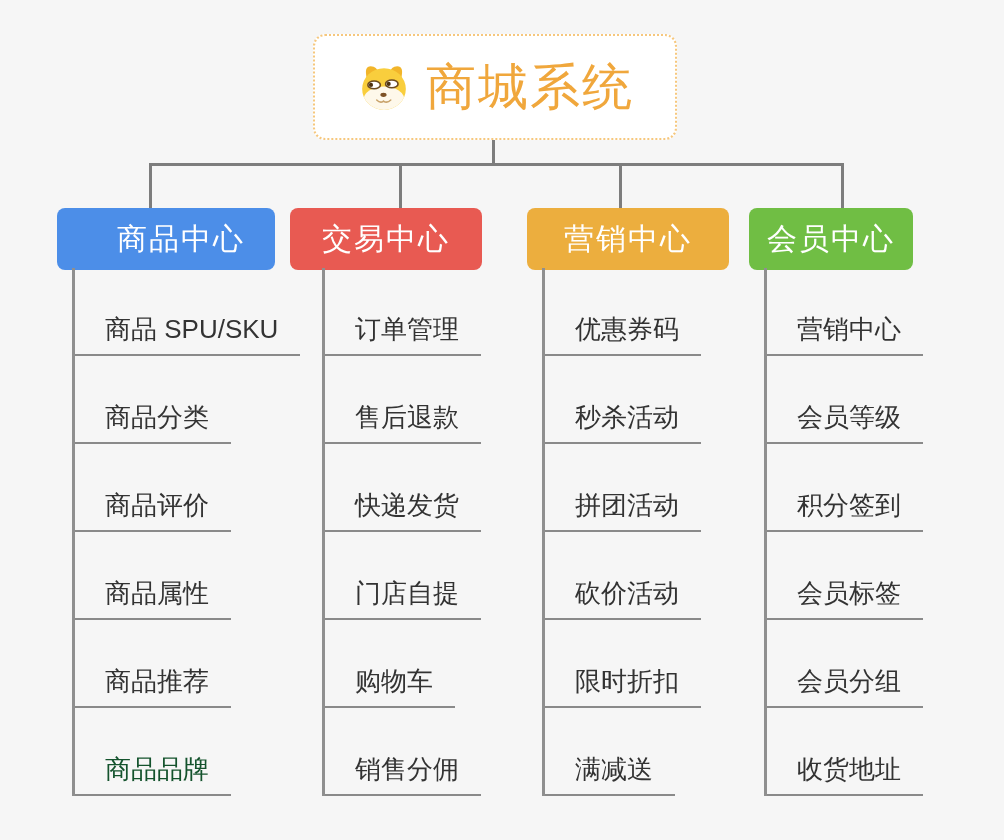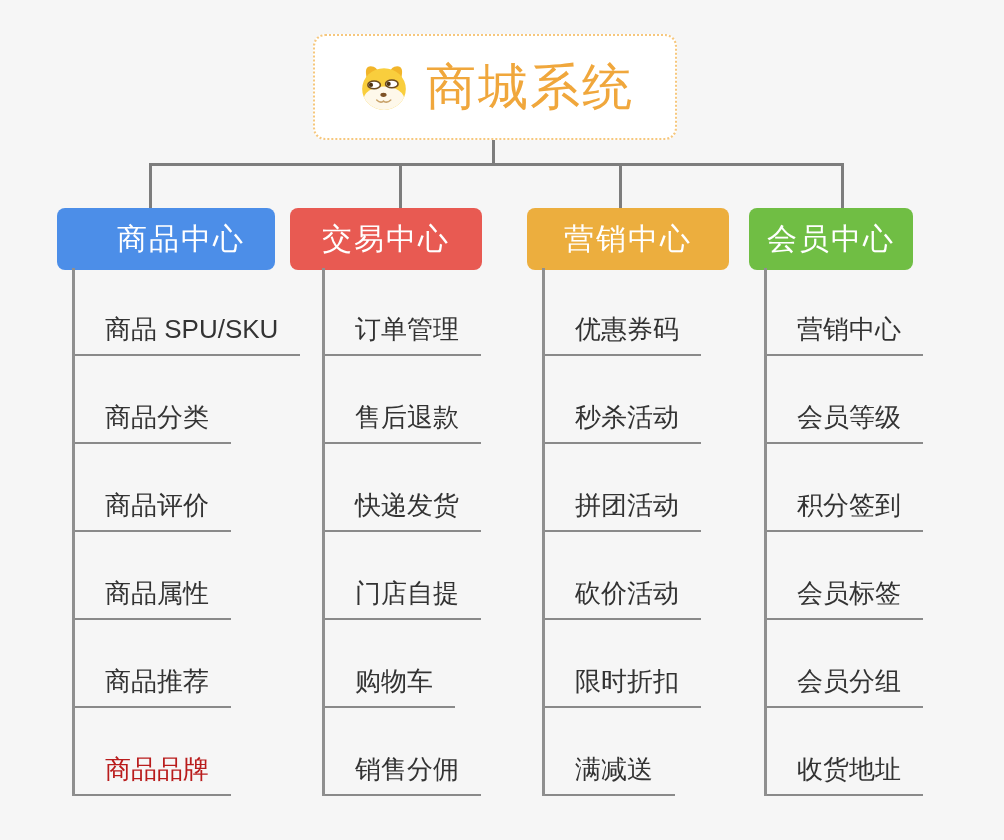--- a/index.html
+++ b/index.html
@@ -124,21 +124,21 @@
   <div class="branch-header b1" style="background-color: rgb(232, 90, 82);">交易中心</div>
   <div class="branch-header b2" style="background-color: rgb(236, 174, 62);">营销中心</div>
   <div class="branch-header b3" style="background-color: rgb(112, 190, 68);">会员中心</div>
 
   <div class="column c0" style="border-left-color: rgb(143, 143, 143);">
     <div class="item" style="border-bottom-color: rgb(138, 138, 138); color: rgb(51, 51, 51);">商品 SPU/SKU</div>
     <div class="item" style="border-bottom-color: rgb(138, 138, 138); color: rgb(51, 51, 51);">商品分类</div>
     <div class="item" style="border-bottom-color: rgb(138, 138, 138); color: rgb(51, 51, 51);">商品评价</div>
     <div class="item" style="border-bottom-color: rgb(138, 138, 138); color: rgb(51, 51, 51);">商品属性</div>
     <div class="item" style="border-bottom-color: rgb(138, 138, 138); color: rgb(51, 51, 51);">商品推荐</div>
-    <div class="item" style="border-bottom-color: rgb(138, 138, 138); color: #b91c1c;">商品品牌</div>
+    <div class="item" style="border-bottom-color: rgb(138, 138, 138); color: #14532d;">商品品牌</div>
   </div>
 
   <div class="column c1" style="border-left-color: rgb(143, 143, 143);">
     <div class="item" style="border-bottom-color: rgb(138, 138, 138); color: rgb(51, 51, 51);">订单管理</div>
     <div class="item" style="border-bottom-color: rgb(138, 138, 138); color: rgb(51, 51, 51);">售后退款</div>
     <div class="item" style="border-bottom-color: rgb(138, 138, 138); color: rgb(51, 51, 51);">快递发货</div>
     <div class="item" style="border-bottom-color: rgb(138, 138, 138); color: rgb(51, 51, 51);">门店自提</div>
     <div class="item" style="border-bottom-color: rgb(138, 138, 138); color: rgb(51, 51, 51);">购物车</div>
     <div class="item" style="border-bottom-color: rgb(138, 138, 138); color: rgb(51, 51, 51);">销售分佣</div>
   </div>

